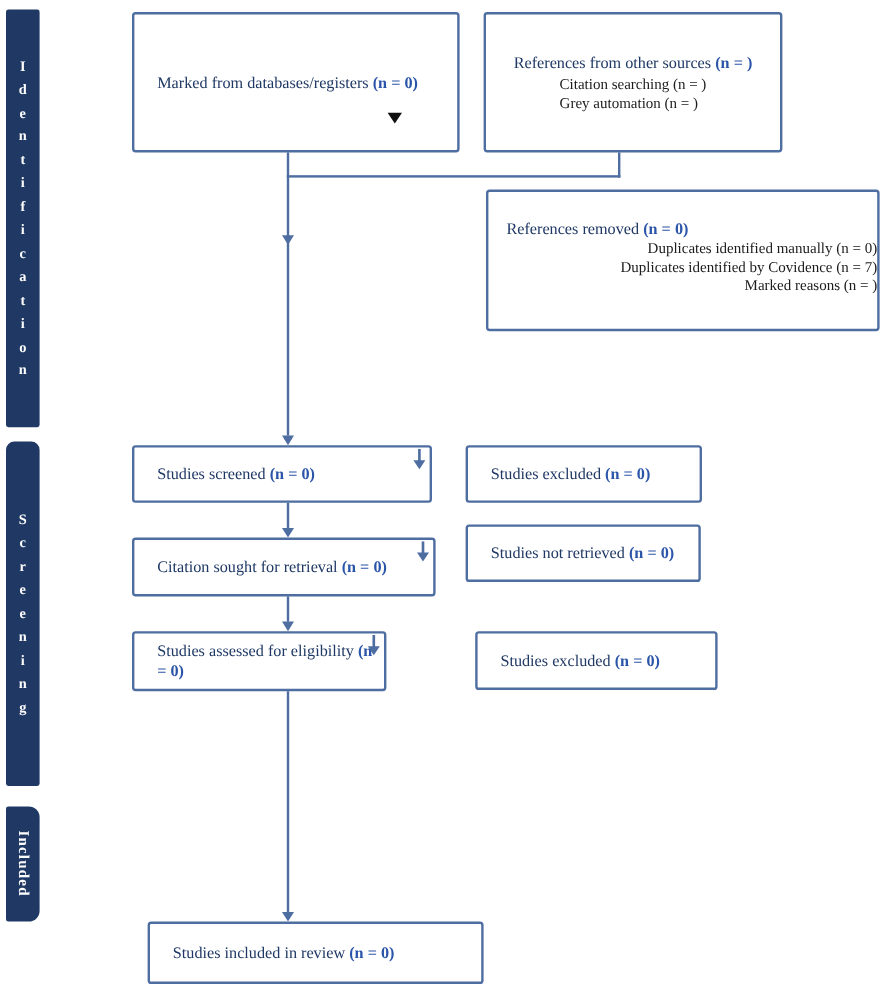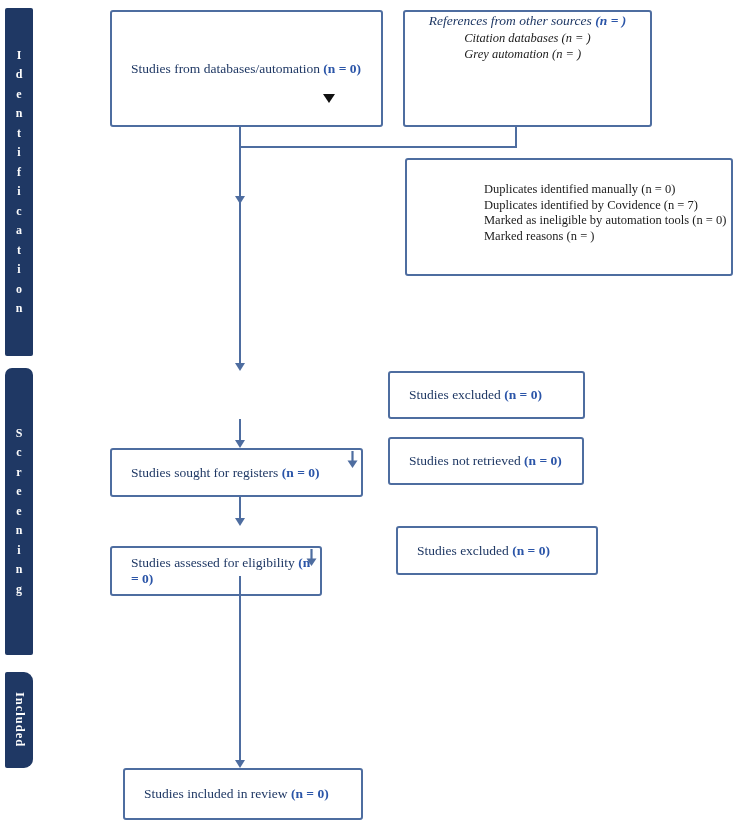--- a/index.html
+++ b/index.html
@@ -79,95 +79,108 @@
         <div>g</div>
       </div>
   </div>
 
   <div class="stagebar" style="top:672px; height:96px; border-radius:2px 9px 9px 2px;">
     <div class="vert-label">Included</div>
   </div>
 
   <div class="fbox" style="left:110px; top:10px; width:273px; height:117px;">
     <div class="pad">
-      <span>Studies from databases/automation</span>
+      <span>Marked from databases/registers</span>
       <span class="nval">(n = 0)</span>
     </div>
     <div class="black-tri" style="left:211px; top:82px;"></div>
   </div>
 
   <div class="fbox" style="left:403px; top:10px; width:249px; height:117px; align-items:flex-start;">
-    <div class="multi" style="text-align:center;font-style:italic;">
+    <div class="multi" style="padding-top:32px; text-align:center;">
       <div style="line-height:18px;">
         <span>References from other sources</span>
         <span class="nval">(n = )</span>
       </div>
       <div class="subtext" style="width:fit-content; margin:1px auto 0; text-align:left;">
-        <div>Citation databases (n = )</div>
+        <div>Citation searching (n = )</div>
         <div>Grey automation (n = )</div>
       </div>
     </div>
   </div>
 
   <div class="fbox" style="left:405px; top:158px; width:328px; height:118px; align-items:flex-start;">
     <div class="multi" style="padding:22px 0 0 15px;">
-      <div class="subtext" style="margin-left:62px;">
+      <div style="line-height:18px;">
+        <span>References removed</span>
+        <span class="nval">(n = 0)</span>
+      </div>
+      <div class="subtext" style="margin-left:62px;text-align:right;">
         <div>Duplicates identified manually (n = 0)</div>
         <div>Duplicates identified by Covidence (n = 7)</div>
-        <div>Marked as ineligible by automation tools (n = 0)</div>
         <div>Marked reasons (n = )</div>
       </div>
     </div>
   </div>
 
-
-  <div class="fbox" style="left:388px; top:371px; width:197px; height:48px;">
-    <div class="pad">
-      <span>Studies excluded</span>
-      <span class="nval">(n = 0)</span>
-    </div>
-  </div>
-
-  <div class="fbox" style="left:110px; top:448px; width:253px; height:49px;">
-    <div class="pad">
-      <span>Studies sought for registers</span>
+  <div class="fbox" style="left:110px; top:371px; width:250px; height:48px;">
+    <div class="pad">
+      <span>Studies screened</span>
       <span class="nval">(n = 0)</span>
     </div>
     <svg class="hook" width="13" height="20" viewBox="0 0 13 20">
       <line x1="6.5" y1="0" x2="6.5" y2="11" stroke="#4e6da0" stroke-width="2.2"></line>
       <polygon points="1.5,9.5 11.5,9.5 6.5,17" fill="#4e6da0"></polygon>
     </svg>
   </div>
 
-  <div class="fbox" style="left:388px; top:437px; width:196px; height:48px;">
-    <div class="pad">
-      <span>Studies not retrieved</span>
-      <span class="nval">(n = 0)</span>
-    </div>
-  </div>
-
-  <div class="fbox" style="left:110px; top:546px; width:212px; height:50px;">
-    <div class="pad">
-      <span>Studies assessed for eligibility</span>
+  <div class="fbox" style="left:388px; top:371px; width:197px; height:48px;">
+    <div class="pad">
+      <span>Studies excluded</span>
+      <span class="nval">(n = 0)</span>
+    </div>
+  </div>
+
+  <div class="fbox" style="left:110px; top:448px; width:253px; height:49px;">
+    <div class="pad">
+      <span>Citation sought for retrieval</span>
       <span class="nval">(n = 0)</span>
     </div>
     <svg class="hook" width="13" height="20" viewBox="0 0 13 20">
       <line x1="6.5" y1="0" x2="6.5" y2="11" stroke="#4e6da0" stroke-width="2.2"></line>
       <polygon points="1.5,9.5 11.5,9.5 6.5,17" fill="#4e6da0"></polygon>
     </svg>
   </div>
 
+  <div class="fbox" style="left:388px; top:437px; width:196px; height:48px;">
+    <div class="pad">
+      <span>Studies not retrieved</span>
+      <span class="nval">(n = 0)</span>
+    </div>
+  </div>
+
+  <div class="fbox" style="left:110px; top:526px; width:212px; height:50px;">
+    <div class="pad">
+      <span>Studies assessed for eligibility</span>
+      <span class="nval">(n = 0)</span>
+    </div>
+    <svg class="hook" width="13" height="20" viewBox="0 0 13 20">
+      <line x1="6.5" y1="0" x2="6.5" y2="11" stroke="#4e6da0" stroke-width="2.2"></line>
+      <polygon points="1.5,9.5 11.5,9.5 6.5,17" fill="#4e6da0"></polygon>
+    </svg>
+  </div>
+
   <div class="fbox" style="left:396px; top:526px; width:202px; height:49px;">
     <div class="pad">
       <span>Studies excluded</span>
       <span class="nval">(n = 0)</span>
     </div>
   </div>
 
-  <div class="fbox" style="left:123px; top:768px; width:240px; height:52px;">
+  <div class="fbox" style="left:123px; top:768px; width:280px; height:52px;">
     <div class="pad">
       <span>Studies included in review</span>
       <span class="nval">(n = 0)</span>
     </div>
   </div>
 
   <div class="cline" style="left:238.75px; top:127px; width:2.5px; height:236px;"></div>
   <div class="arrowhead" style="left:234.5px; top:196px;"></div>
   <div class="arrowhead" style="left:234.5px; top:363px;"></div>
 

